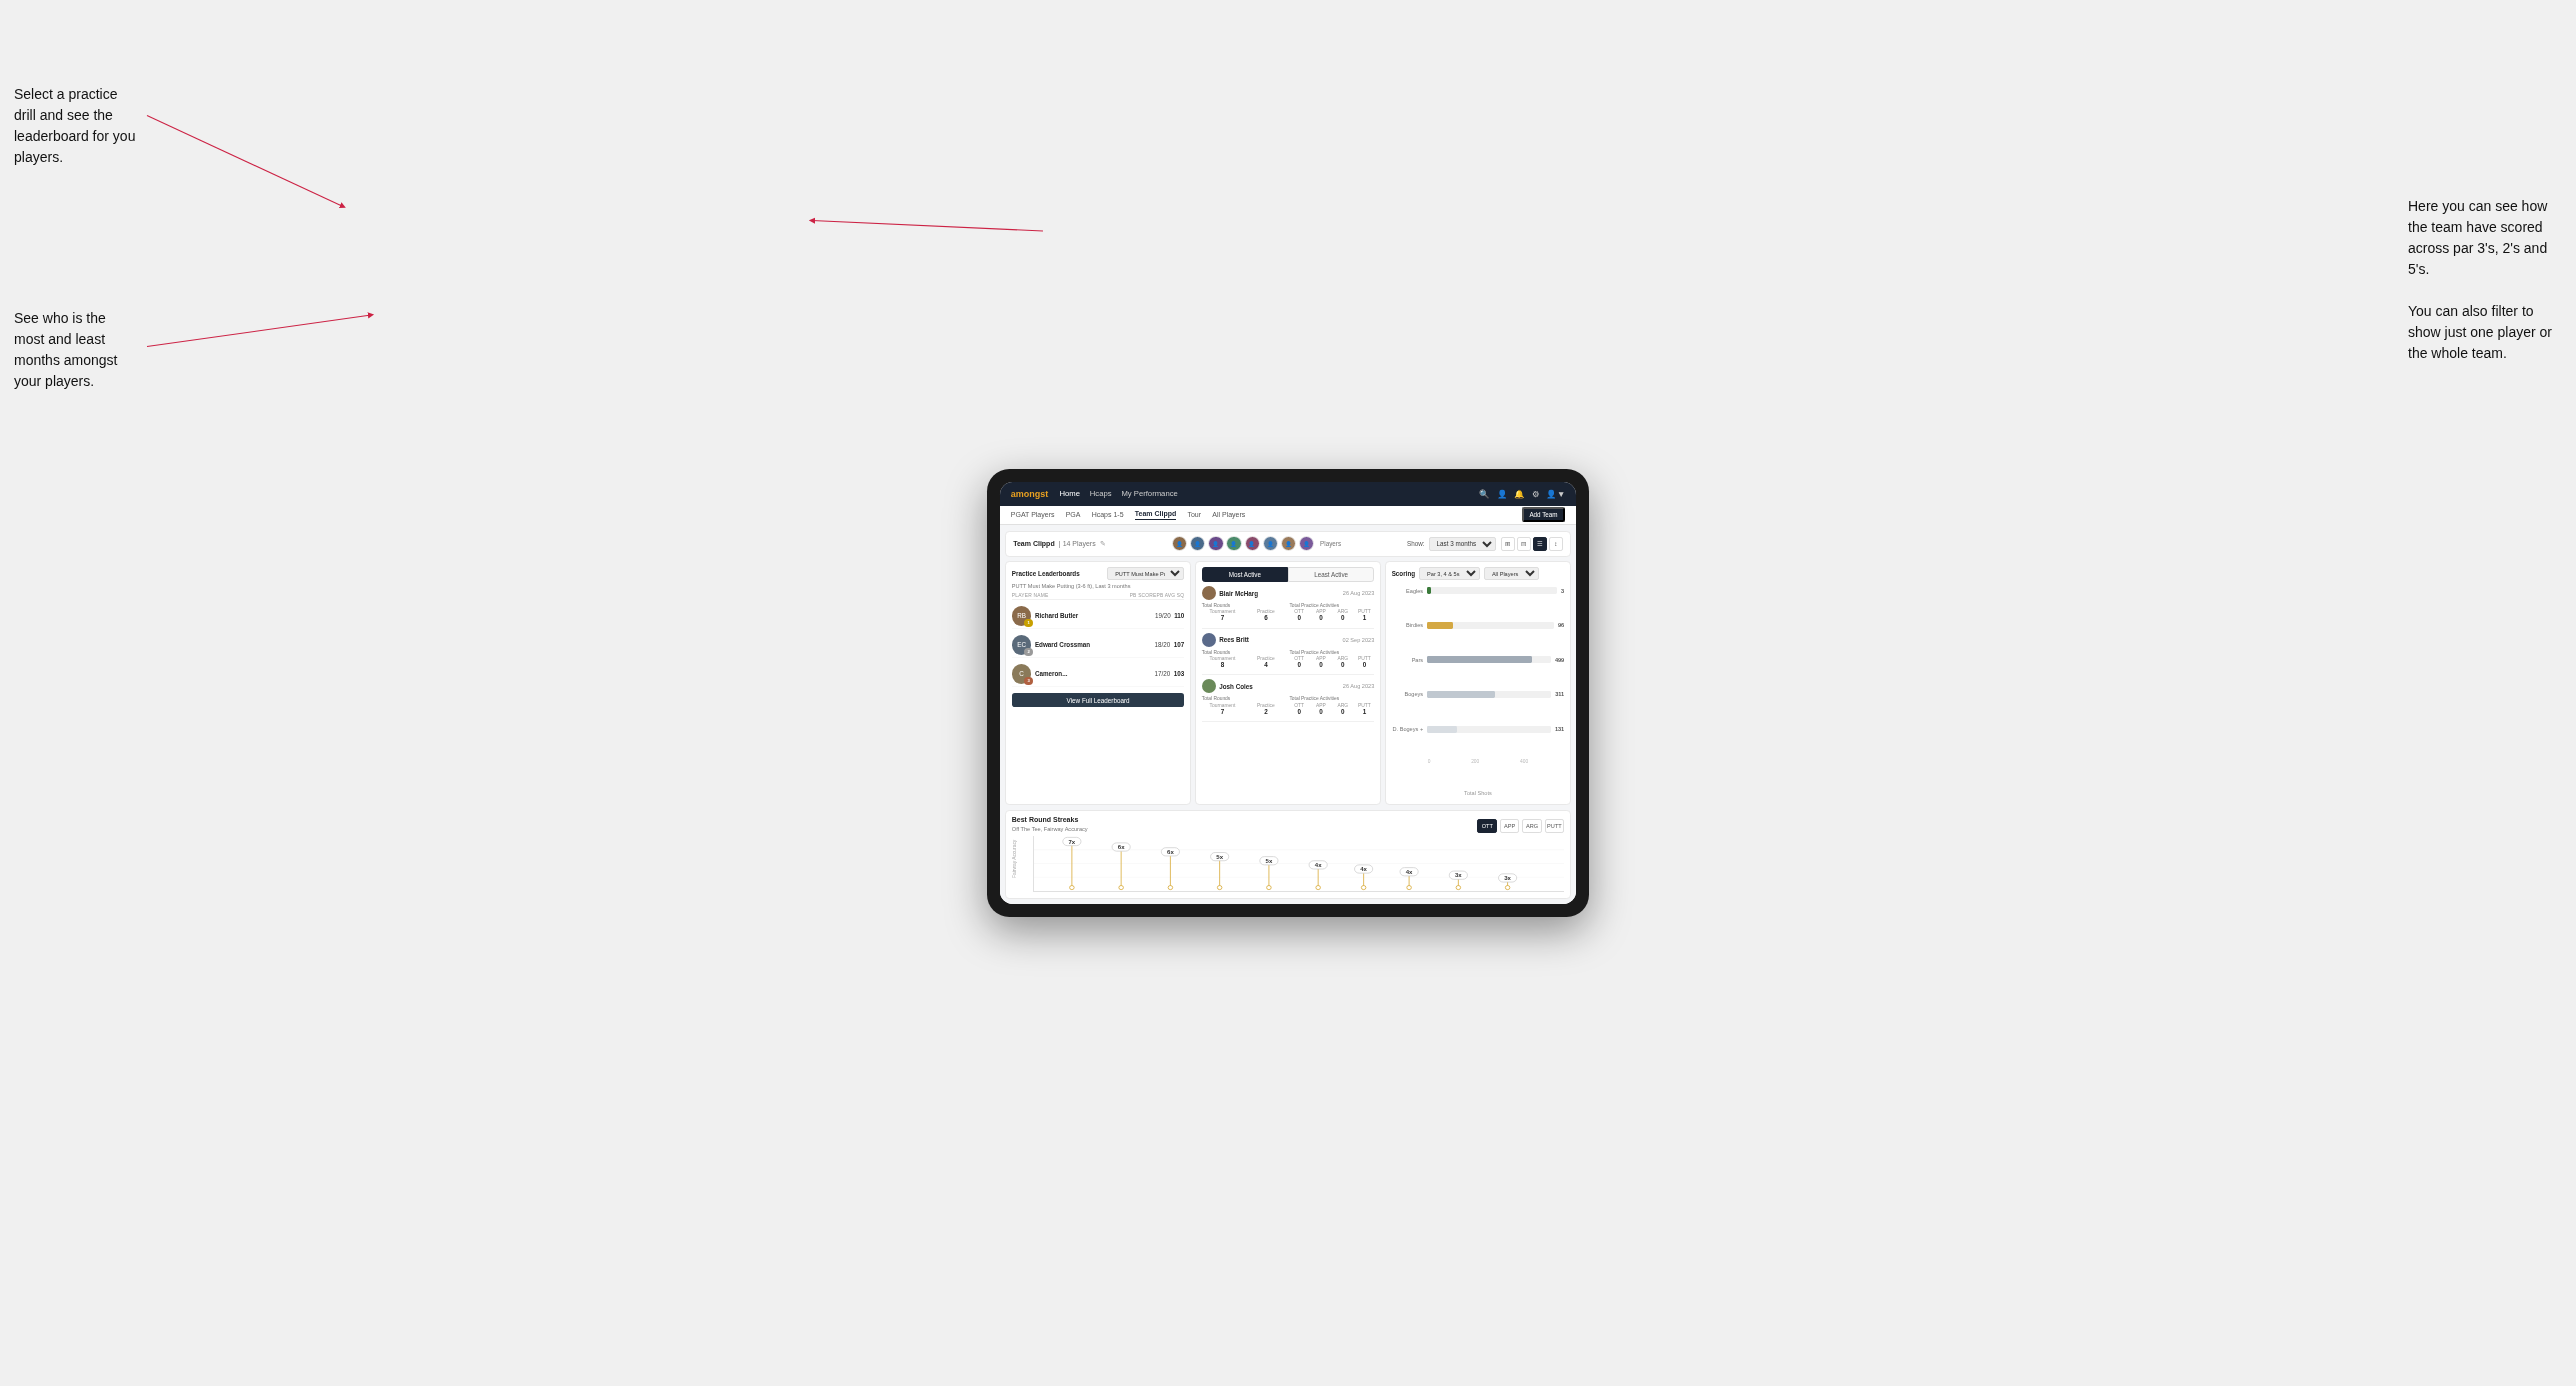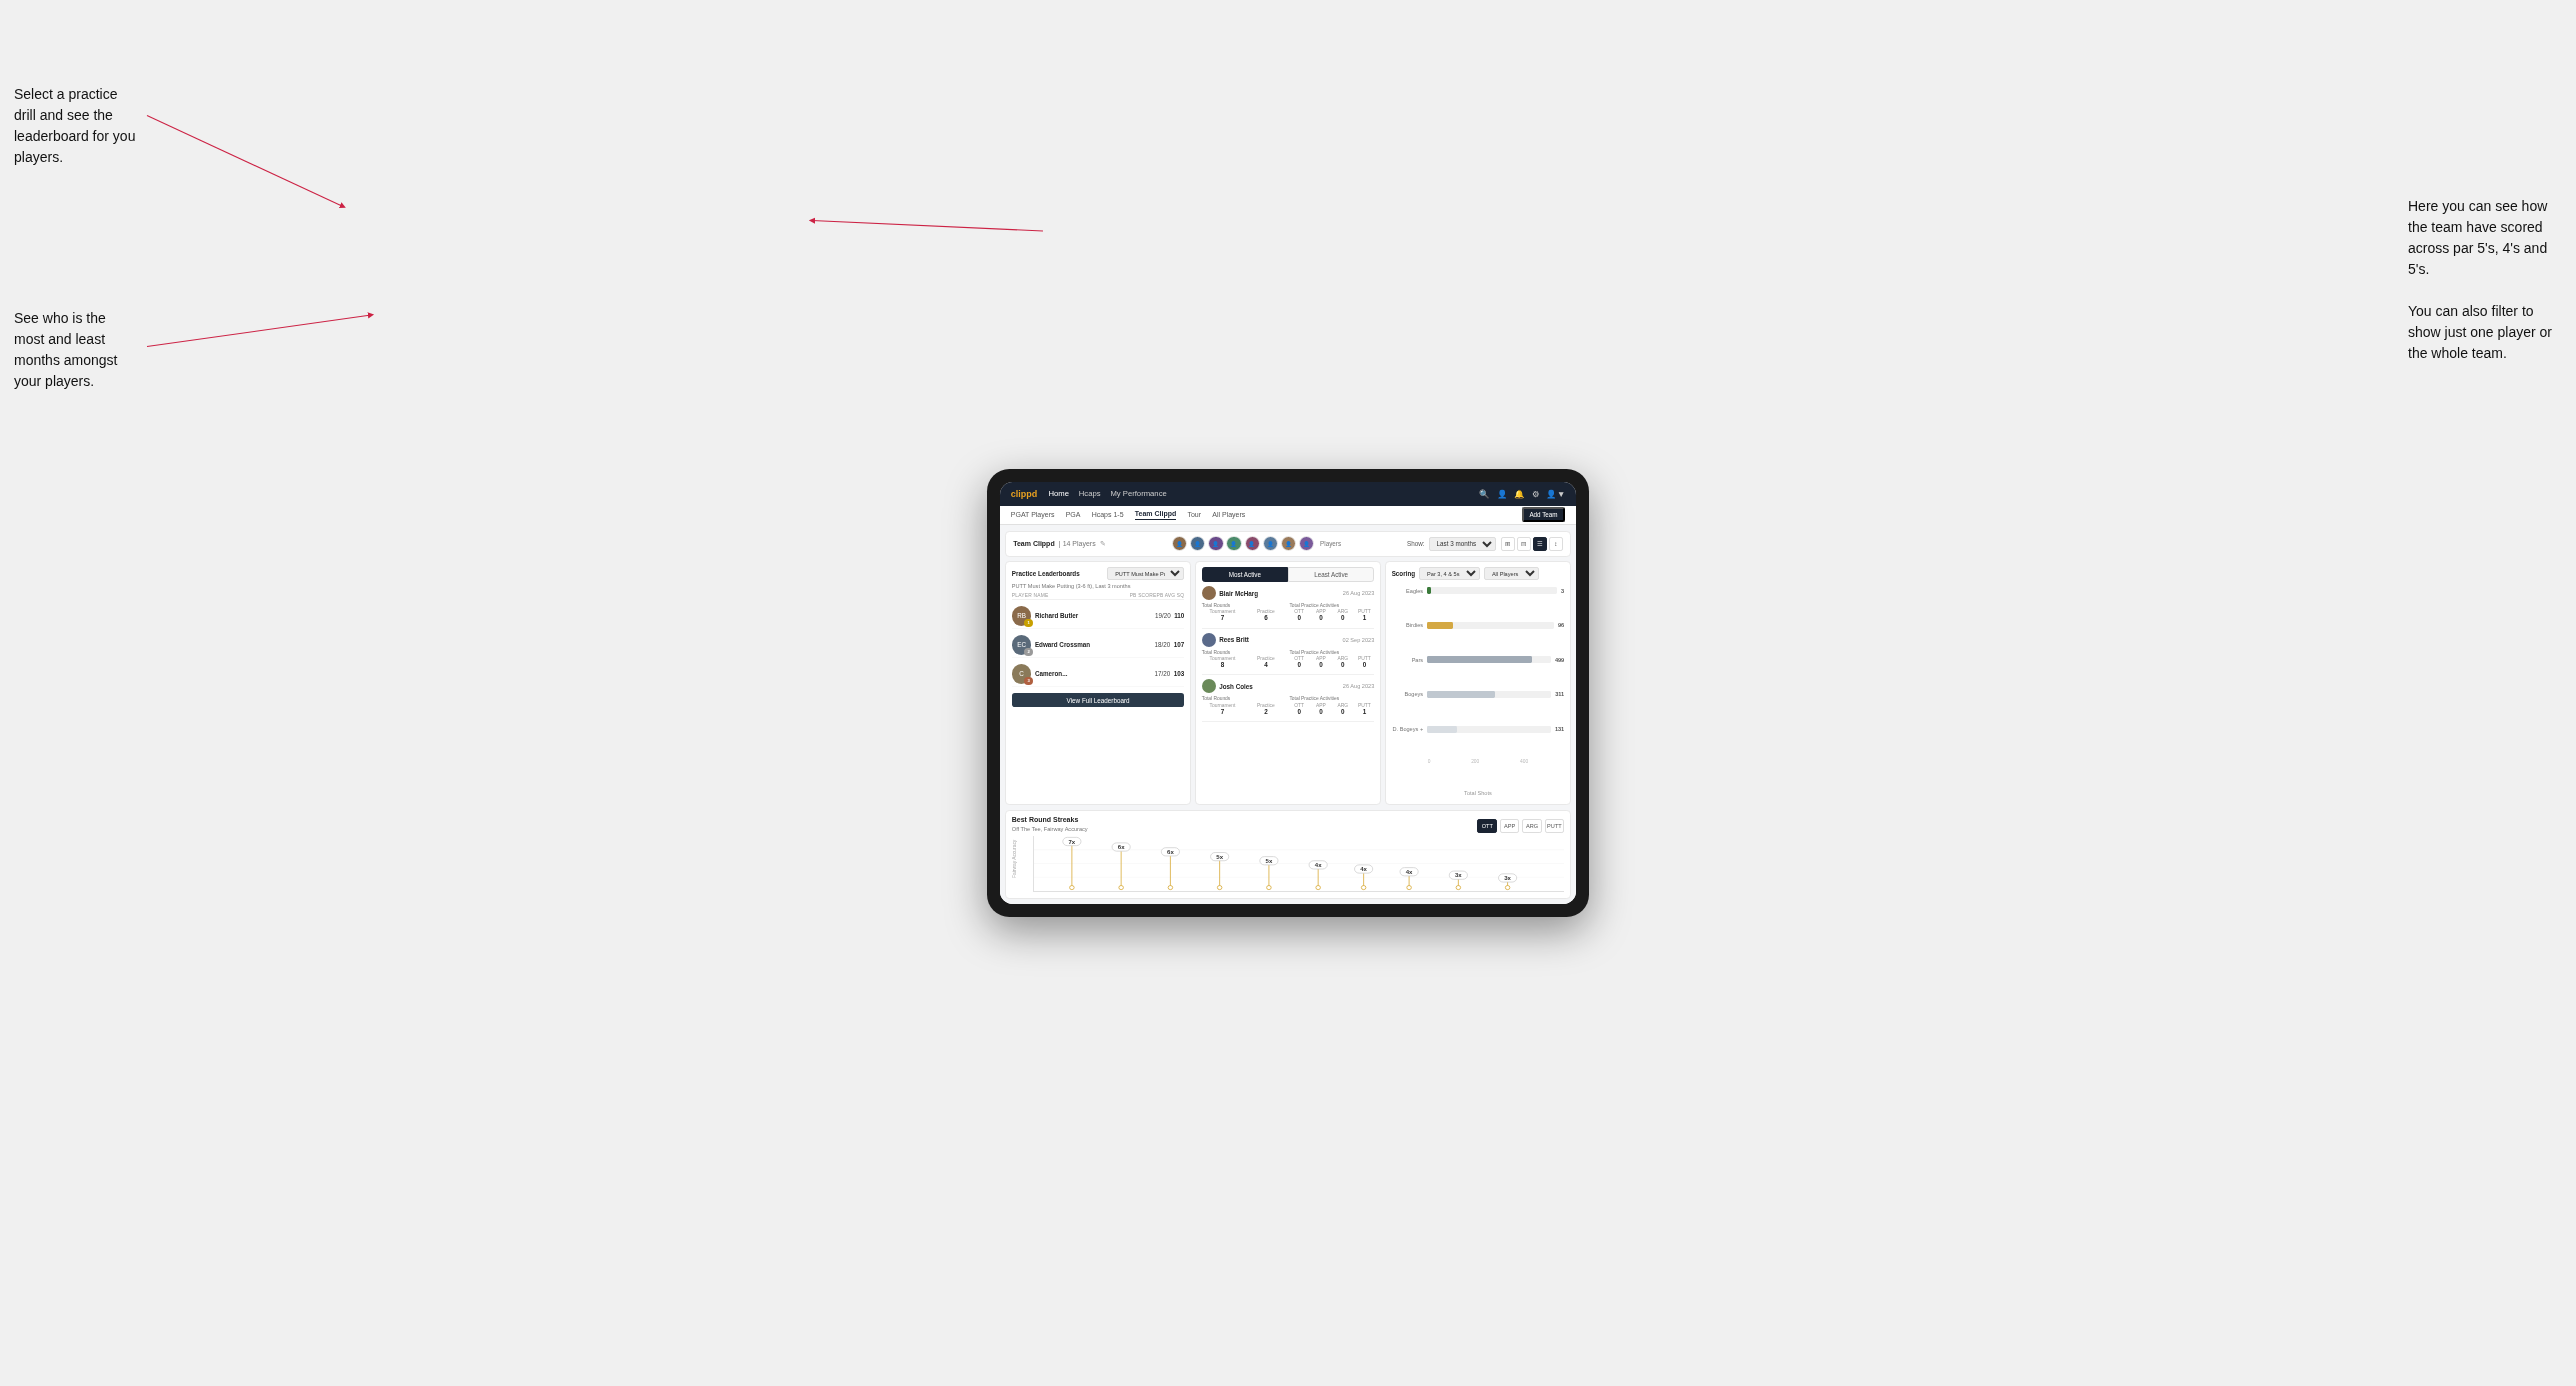--- a/index.html
+++ b/index.html
@@ -393,29 +393,29 @@
       border-left: 0.7px solid #e0e0e0;
       border-bottom: 0.7px solid #e0e0e0;
       overflow: hidden;
     }
   </style>
 </head>
 <body>
 
 <div class="annotation annotation-tl">Select a practice drill and see the leaderboard for you players.</div>
 <div class="annotation annotation-bl">See who is the most and least months amongst your players.</div>
-<div class="annotation annotation-tr" style="white-space:pre-line;">Here you can see how the team have scored across par 5's, 4's and 5's.
+<div class="annotation annotation-tr" style="white-space:pre-line;">Here you can see how the team have scored across par 3's, 2's and 5's.
 
 You can also filter to show just one player or the whole team.</div>
 
 <div class="tablet-shell">
   <div class="tablet-screen">
 
     <nav class="navbar">
-      <span class="navbar-brand">clippd</span>
+      <span class="navbar-brand">amongst</span>
       <div class="navbar-links">
         <span class="navbar-link active">Home</span>
         <span class="navbar-link">Hcaps</span>
         <span class="navbar-link">My Performance</span>
       </div>
       <div class="navbar-icons">
         <span class="navbar-icon">🔍</span>
         <span class="navbar-icon">👤</span>
         <span class="navbar-icon">🔔</span>
         <span class="navbar-icon">⚙</span>

